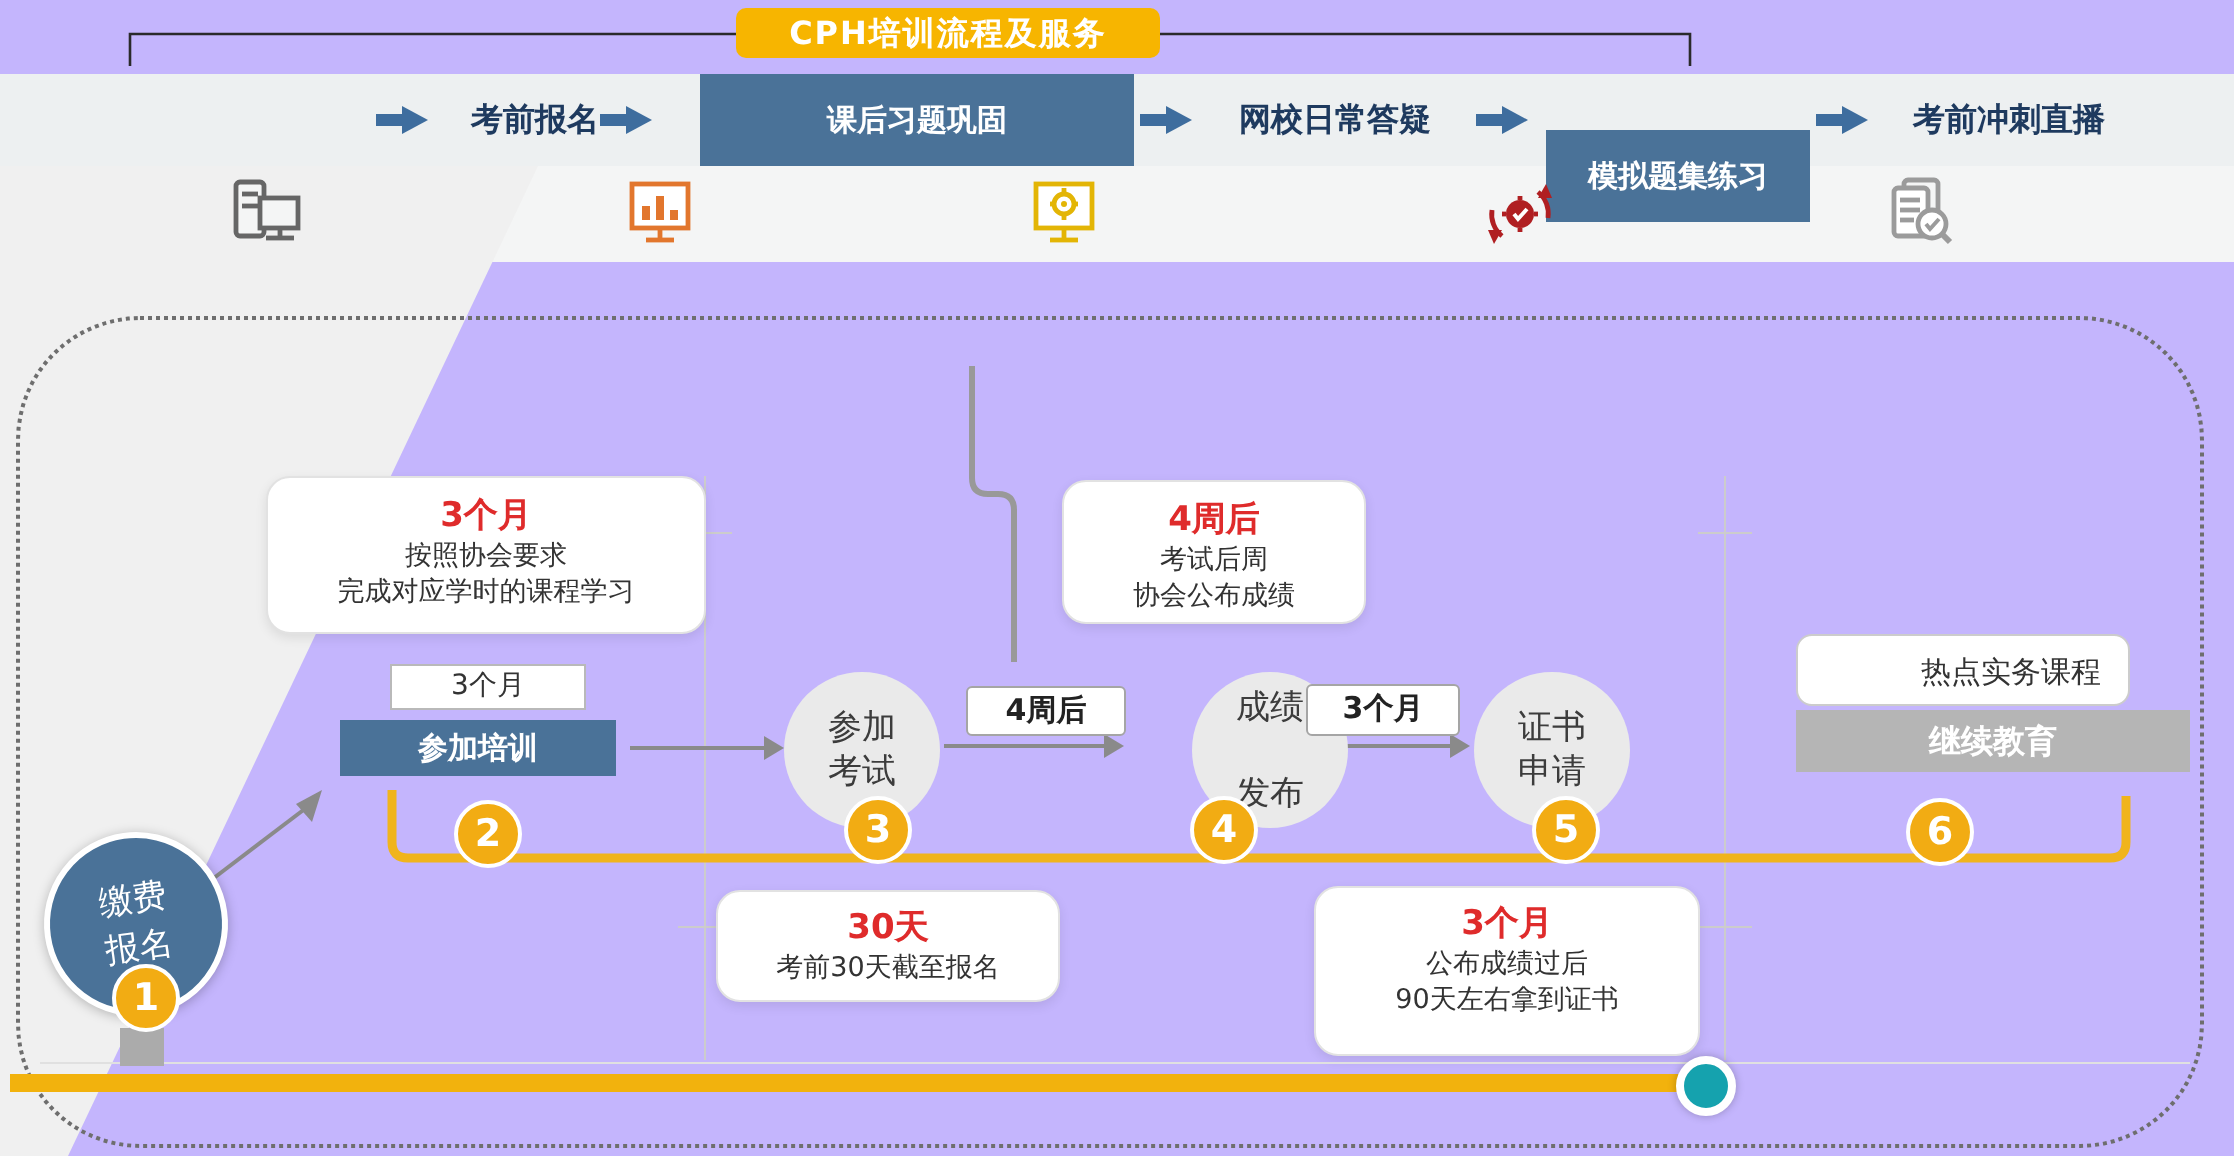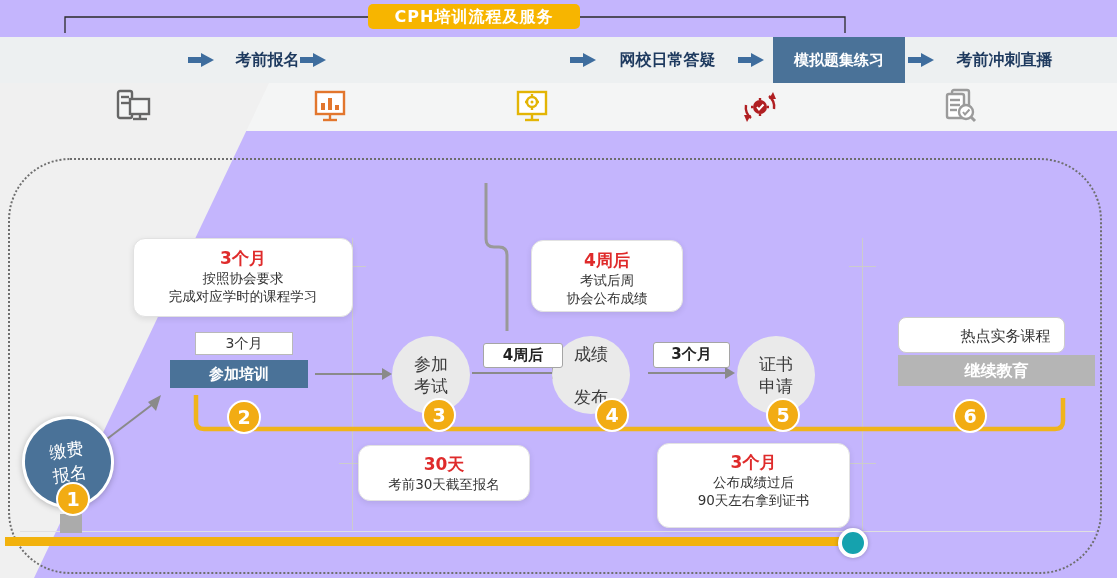--- a/index.html
+++ b/index.html
@@ -99,28 +99,29 @@
   </svg>
   <div class="title-badge">CPH培训流程及服务</div>
 
   <span class="sarrow" style="left:188px;">
       <span class="bar"></span>
     </span>
   <div class="step-text" style="left:225px;width:85px;">考前报名</div>
   <span class="sarrow" style="left:300px;">
       <span class="bar"></span>
     </span>
+  <div class="step-box" style="left:350px;width:217px;">课后习题巩固</div>
   <span class="sarrow" style="left:570px;">
       <span class="bar"></span>
     </span>
   <div class="step-text" style="left:600px;width:135px;">网校日常答疑</div>
   <span class="sarrow" style="left:738px;">
       <span class="bar"></span>
     </span>
-  <div class="step-box" style="left:773px;width:132px;">模拟题集练习</div>
+  <div class="step-box" style="left:773px;width:132px;margin-top:28px;">模拟题集练习</div>
   <span class="sarrow" style="left:908px;">
       <span class="bar"></span>
     </span>
   <div class="step-text" style="left:942px;width:125px;">考前冲刺直播</div>
 
   <span class="icon" style="left:113px;">
     <svg width="40" height="40" viewBox="0 0 40 40" fill="none" stroke="#666" stroke-width="2.4">
       <rect x="5" y="4" width="14" height="27" rx="2" fill="#f4f5f5"></rect>
       <line x1="8" y1="10" x2="16" y2="10"></line>
         <line x1="8" y1="16" x2="16" y2="16"></line>
@@ -215,21 +216,21 @@
   <div class="garrow" style="left:315px;top:373px;width:75px;"></div>
   <div class="stage-circle" style="left:392px;top:336px;">
     <span>参加</span>
     <span>考试</span>
   </div>
   <div class="num-circle" style="left:422px;top:398px;">3</div>
 
   <div class="interval-box" style="left:483px;top:343px;width:80px;height:25px;line-height:22px;">4周后</div>
   <div class="garrow" style="left:472px;top:372px;width:88px;"></div>
 
-  <div class="stage-circle" style="left:552px;top:336px;gap:21px;">
+  <div class="stage-circle" style="left:596px;top:336px;gap:21px;">
     <span>成绩</span>
     <span>发布</span>
   </div>
   <div class="num-circle" style="left:595px;top:398px;">4</div>
   <div class="soft-note" style="left:531px;top:240px;width:152px;height:72px;padding-top:8px;">
     <div class="nt">4周后</div>
     <div class="nl">考试后周</div>
     <div class="nl">协会公布成绩</div>
   </div>
 

